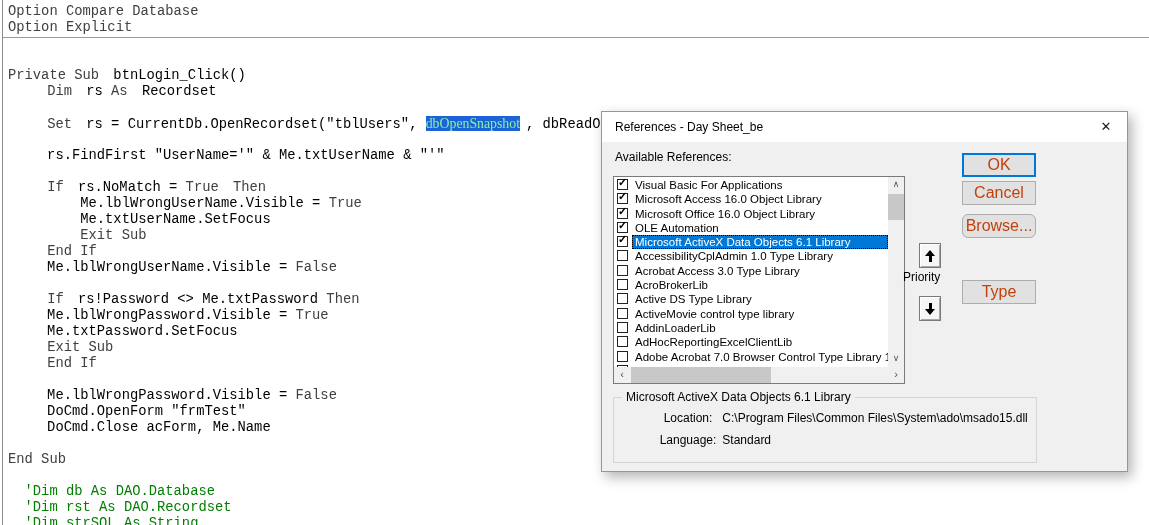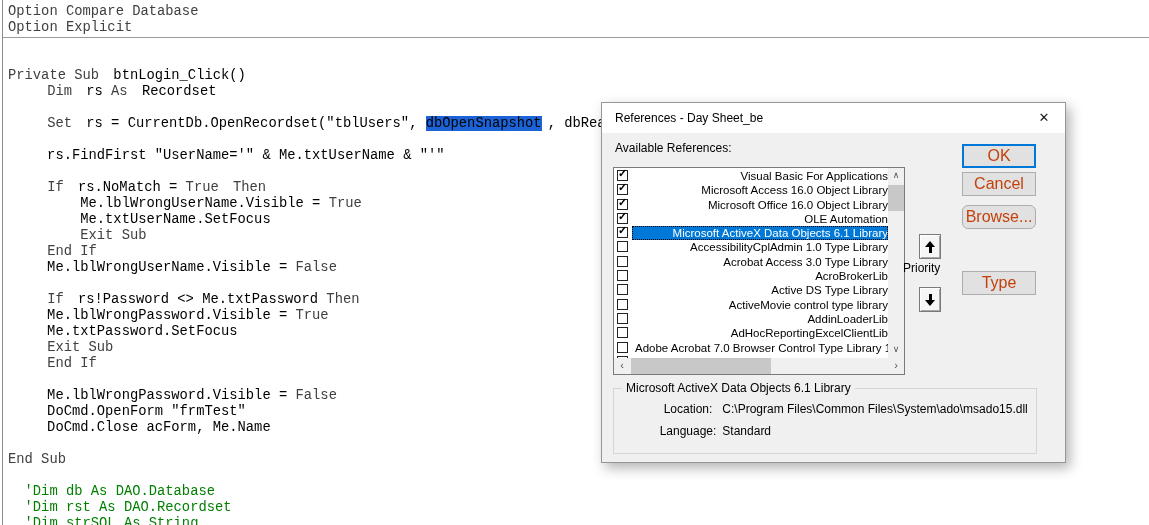--- a/index.html
+++ b/index.html
@@ -14,42 +14,42 @@
   .code-separator{position:absolute;left:3px;right:0;top:37px;height:1px;background:#9b9b9b;}
   .code-lines{
     position:absolute;left:8px;top:4px;right:0;
     font-family:"Liberation Mono","DejaVu Sans Mono",monospace;
     font-size:13.8px;line-height:16px;color:#000;
   }
   .code-line{white-space:pre;height:16px;}
   .kw{color:#404040;}
   .pl{color:#000000;padding-left:6px;}
   .cm{color:#007F00;}
-  .sel{background:#1B63D6;color:#000000;}
+  .sel{background:#1B63D6;color:#86efac;font-family:Liberation Serif, serif;}
 
   
   .dialog{
-    position:absolute;left:601px;top:102px;width:465px;height:361px;
+    position:absolute;left:601px;top:111px;width:527px;height:361px;
     background:#F0F0F0;border:1px solid #969696;box-sizing:border-box;
     box-shadow:4px 5px 12px rgba(0,0,0,.30);font-size:12px;color:#000;padding-left:8px;
   }
   .titlebar{position:absolute;left:0;top:0;right:0;height:30px;background:#ffffff;}
   .dlg-title{position:absolute;left:13px;top:0;line-height:30px;font-size:12px;color:#000;}
   .close-btn{position:absolute;right:6px;top:3px;width:30px;height:24px;text-align:center;line-height:24px;font-size:13px;color:#1a1a1a;}
   .avail-label{position:absolute;left:13px;top:38px;}
 
   .listbox{
     position:absolute;left:11px;top:64px;width:292px;height:208px;
     background:#fff;border:1px solid #7a7a7a;box-sizing:border-box;
   }
   .list-items{position:absolute;left:0;top:1px;right:16px;bottom:16px;overflow:hidden;}
   .list-row{position:relative;height:14.3px;white-space:nowrap;font-size:11.5px;}
   .cb{position:absolute;left:3px;top:1px;width:11px;height:11px;background:#fff;border:1px solid #222;box-sizing:border-box;}
   .cb .check{position:absolute;left:0px;top:-3px;font-size:11px;font-weight:bold;color:#000;line-height:11px;}
-  .lblarea{position:absolute;left:18px;right:0;top:0;bottom:0;line-height:14.3px;padding-left:3px;overflow:hidden;text-align:right;}
+  .lblarea{position:absolute;left:18px;right:0;top:0;bottom:0;line-height:14.3px;padding-left:3px;overflow:hidden;}
   .list-row.selected .lblarea{background:#0078D7;color:#fff;outline:1px dotted #000;outline-offset:-1px;}
 
   .vscroll{position:absolute;right:0;top:0;width:16px;bottom:16px;background:#F0F0F0;}
   .vscroll .sb-arrow{position:absolute;left:0;width:16px;height:16px;text-align:center;line-height:15px;font-size:9px;color:#555;}
   .vscroll .up{top:0;}
   .vscroll .down{bottom:0;}
   .vscroll .thumb{position:absolute;left:0;top:17px;width:16px;height:26px;background:#C8C8C8;}
   .hscroll{position:absolute;left:0;right:0;bottom:0;height:16px;background:#F0F0F0;}
   .hscroll .sb-arrow{position:absolute;top:0;width:16px;height:16px;text-align:center;line-height:15px;font-size:11px;color:#555;}
   .hscroll .left{left:0;}

